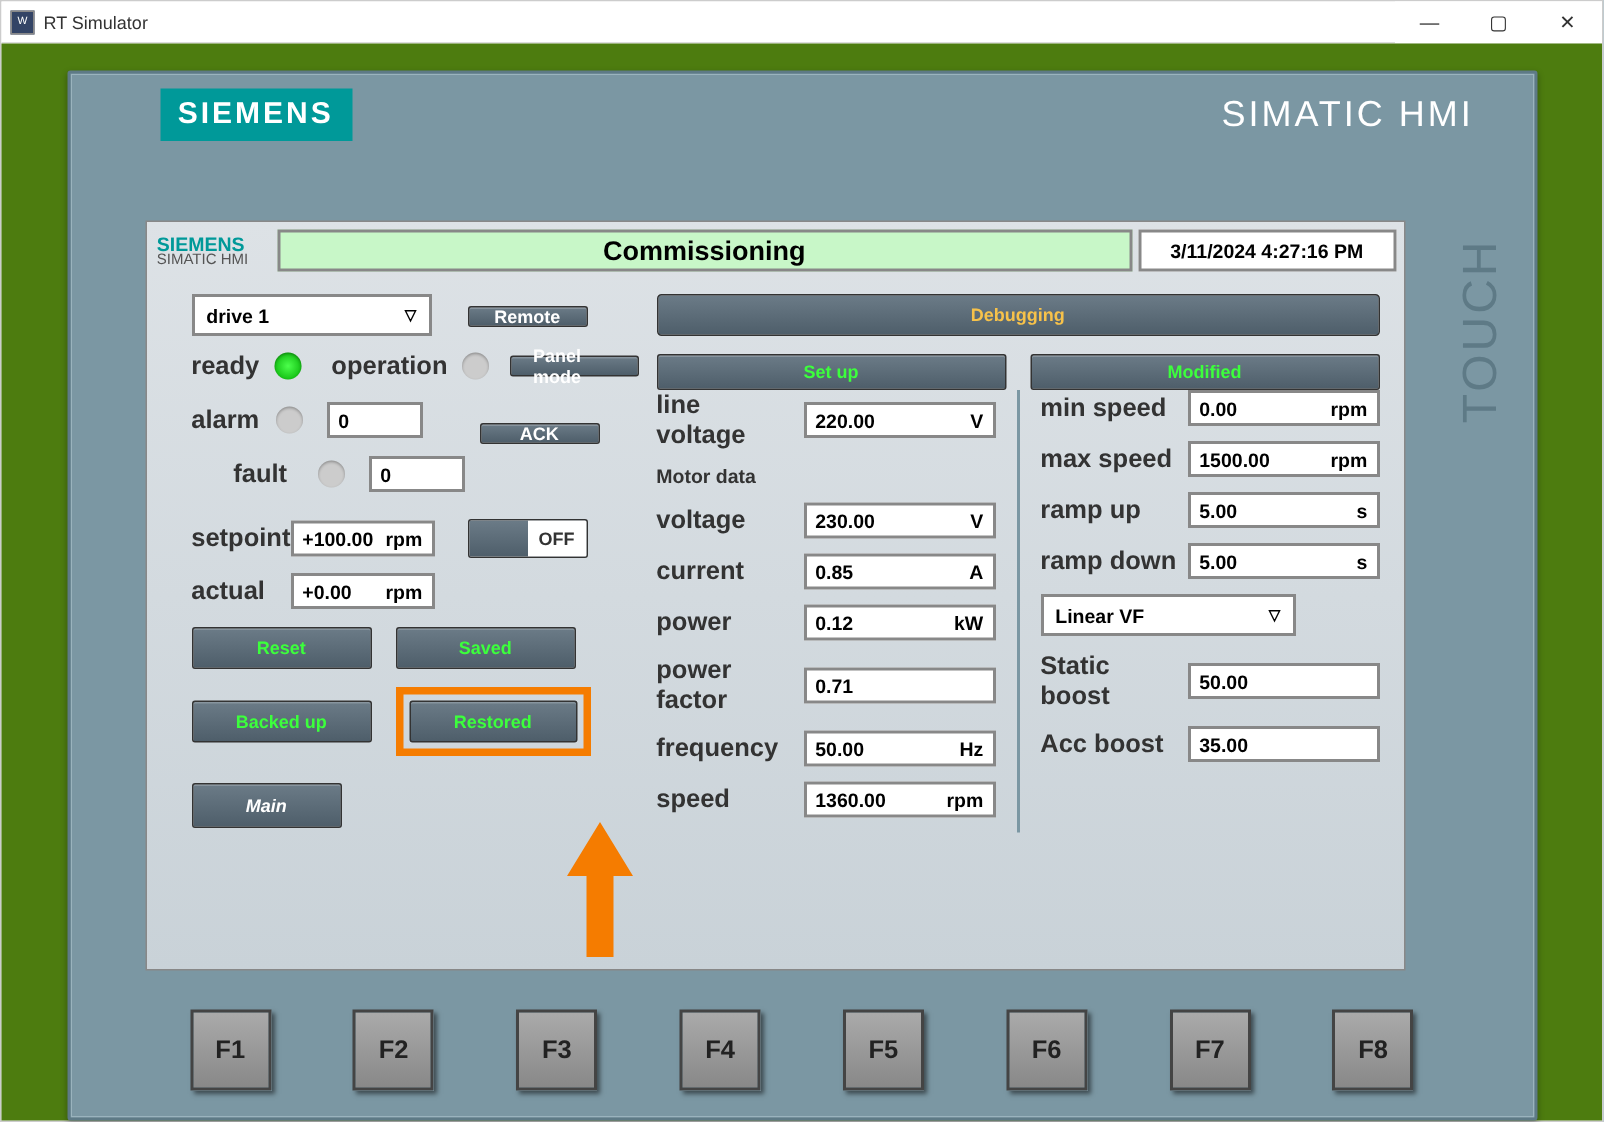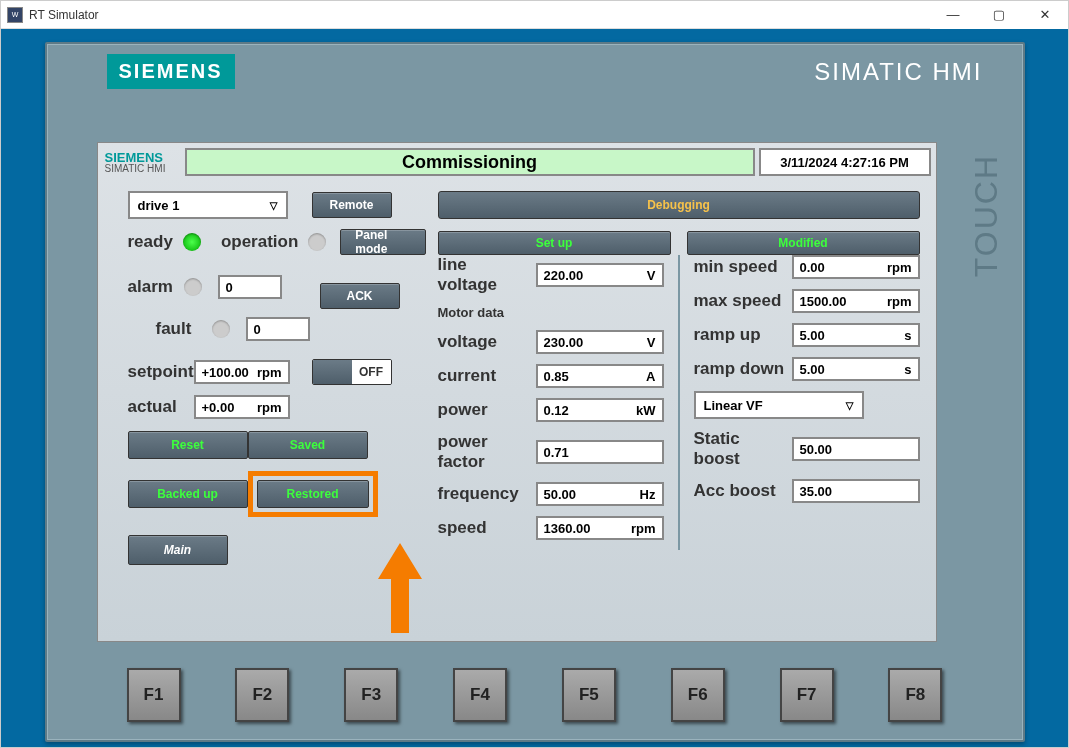--- a/index.html
+++ b/index.html
@@ -45,23 +45,23 @@
     height: 28px;
     display: flex;
     align-items: center;
     justify-content: center;
     font-size: 13px;
     color: #333;
     background: #fff;
   }
   .hmi-outer {
     flex: 1;
-    background: #0369a1;
-    display: flex;
-    align-items: center;
+    background: #4d7c0f;
+    display: flex;
+    align-items: flex-end;
     justify-content: center;
     padding: 8px 0 0 0;
   }
   .hmi-bezel {
     width: 980px;
     height: 700px;
     background: #7b97a3;
     border: 2px solid #5e7a86;
     border-radius: 2px;
     box-shadow: inset 0 0 0 1px #9ab3bd, 0 2px 4px rgba(0,0,0,.3);
@@ -169,21 +169,21 @@
     padding: 0 8px;
     font-weight: bold;
   }
   .dropdown .tri { font-size:10px; }
   .btn {
     background: linear-gradient(#6b7b87, #4e5e6a);
     border: 1px solid #333;
     color: #fff;
     font-weight: bold;
     font-size: 12px;
-    height: 26px;
+    height: 14px;
     display: inline-flex;
     align-items: center;
     justify-content: center;
     border-radius: 2px;
     padding: 0 14px;
     box-shadow: inset 0 1px 0 rgba(255,255,255,.2);
   }
   .btn-green { color:#3cff3c;}
   .led {
     width:18px; height:18px; border-radius:50%;
@@ -207,21 +207,21 @@
   .inp .u { font-weight:bold;}
   .toggle {
     width:80px;height:26px;
     border:1px solid #333;
     display:flex;
     border-radius:2px;
     overflow:hidden;
   }
   .toggle .t-off {flex:1;background:linear-gradient(#6b7b87,#4e5e6a);}
   .toggle .t-on {flex:1;background:#fff;color:#333;display:flex;align-items:center;justify-content:center;font-weight:bold;font-size:12px;}
-  .btn-pair { display:flex; margin-top:12px;}
+  .btn-pair { display:flex; gap:16px; margin-top:12px;}
   .btn-pair .btn { width:120px; height:28px;}
   .highlight-box {
     border:5px solid #f57c00;
     padding:4px;
     width:130px;
     display:flex;
     justify-content:center;
   }
   .arrow {
     position:absolute;

